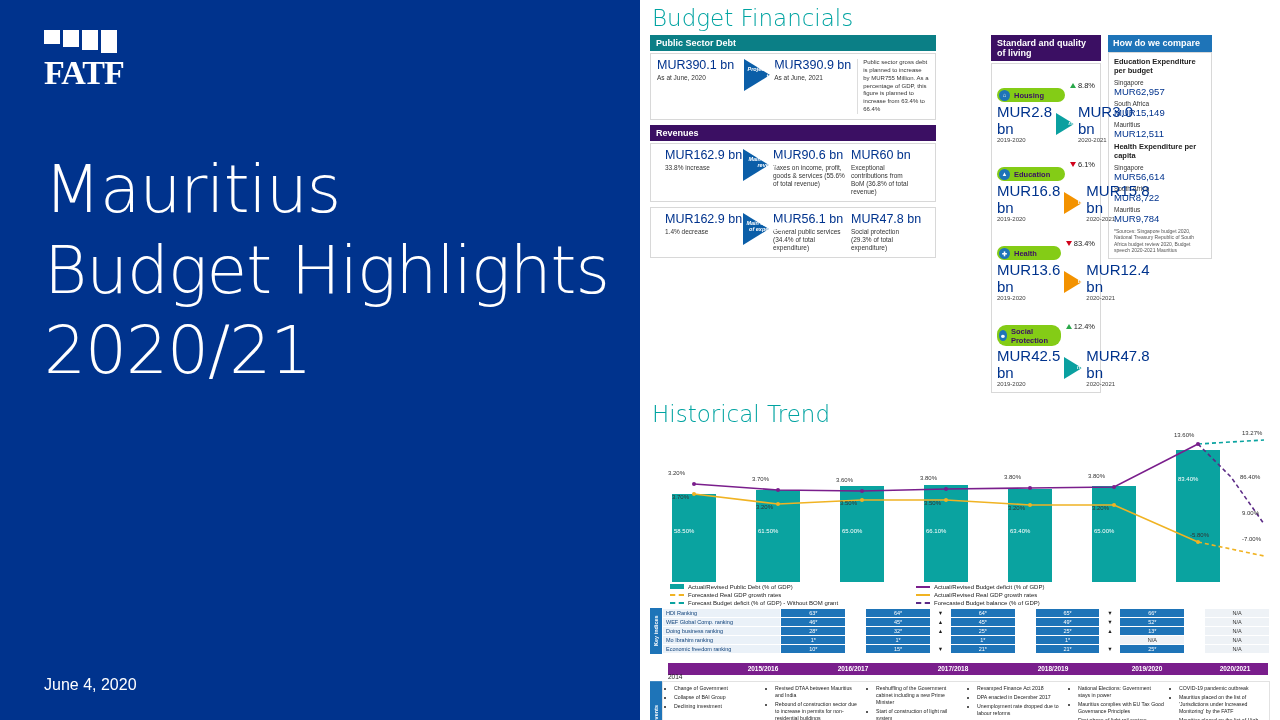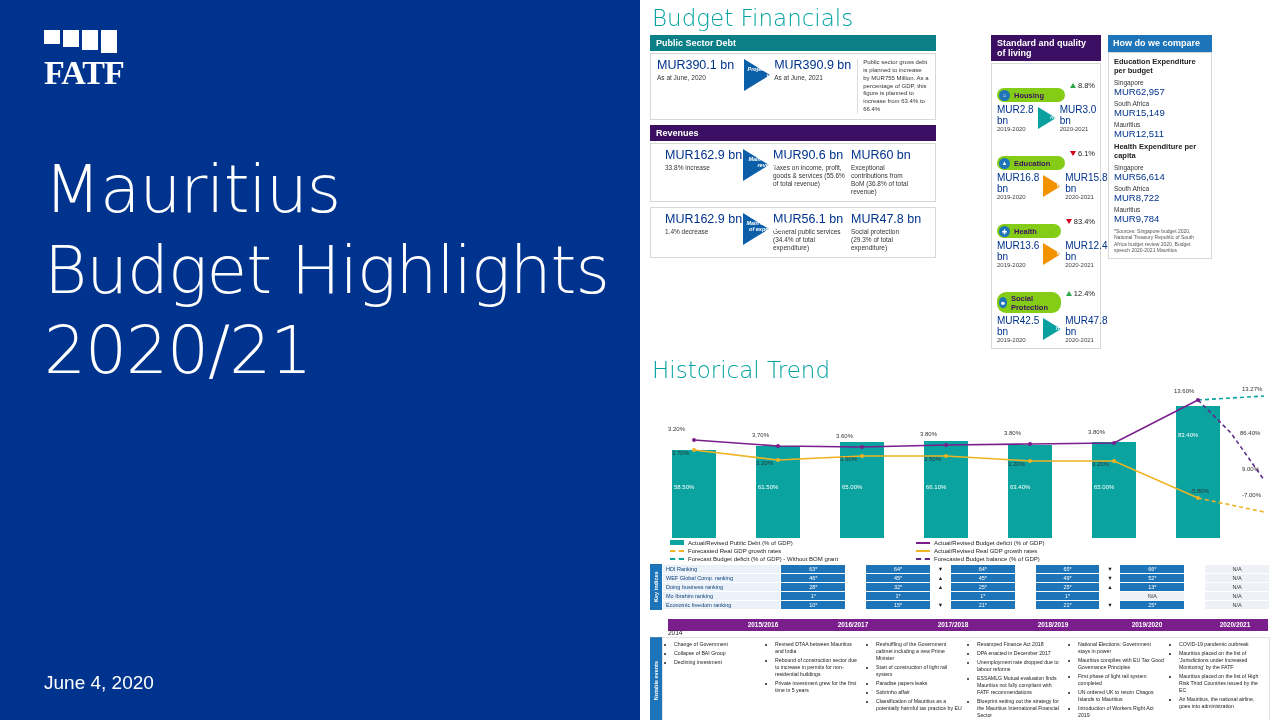--- a/index.html
+++ b/index.html
@@ -53,21 +53,21 @@
     font-size: 66px;
     line-height: 1.22;
     letter-spacing: -1px;
   }
   .cover-title div { white-space: nowrap; }
   .cover-date {
     position: absolute;
     left: 44px;
     bottom: 26px;
     color: #ffffff;
-    font-size: 19px;
+    font-size: 16px;
   }
 
   
   .info {
     width: 640px;
     height: 720px;
     position: relative;
     background: #ffffff;
     padding: 4px 8px 0 10px;
     font-size: 7px;
@@ -172,21 +172,21 @@
   .tri-down {
     display: inline-block;
     width: 0; height: 0;
     border-left: 3px solid transparent;
     border-right: 3px solid transparent;
     border-top: 5px solid #d0021b;
     margin-right: 2px;
   }
   .comp-row { display: flex; align-items: center; margin-bottom: 5px; }
   .comp-val { text-align: left; }
-  .comp-val .amt { color: #00338d; font-size: 10px; line-height: 1.1; }
+  .comp-val .amt { color: #00338d; font-size: 15px; line-height: 1.1; }
   .comp-val .yr { font-size: 6px; color: #444; }
   .mini-arrow {
     width: 0; height: 0;
     border-top: 11px solid transparent;
     border-bottom: 11px solid transparent;
     border-left: 18px solid #0aa0a0;
     position: relative;
     margin: 0 4px;
     flex: 0 0 auto;
   }

